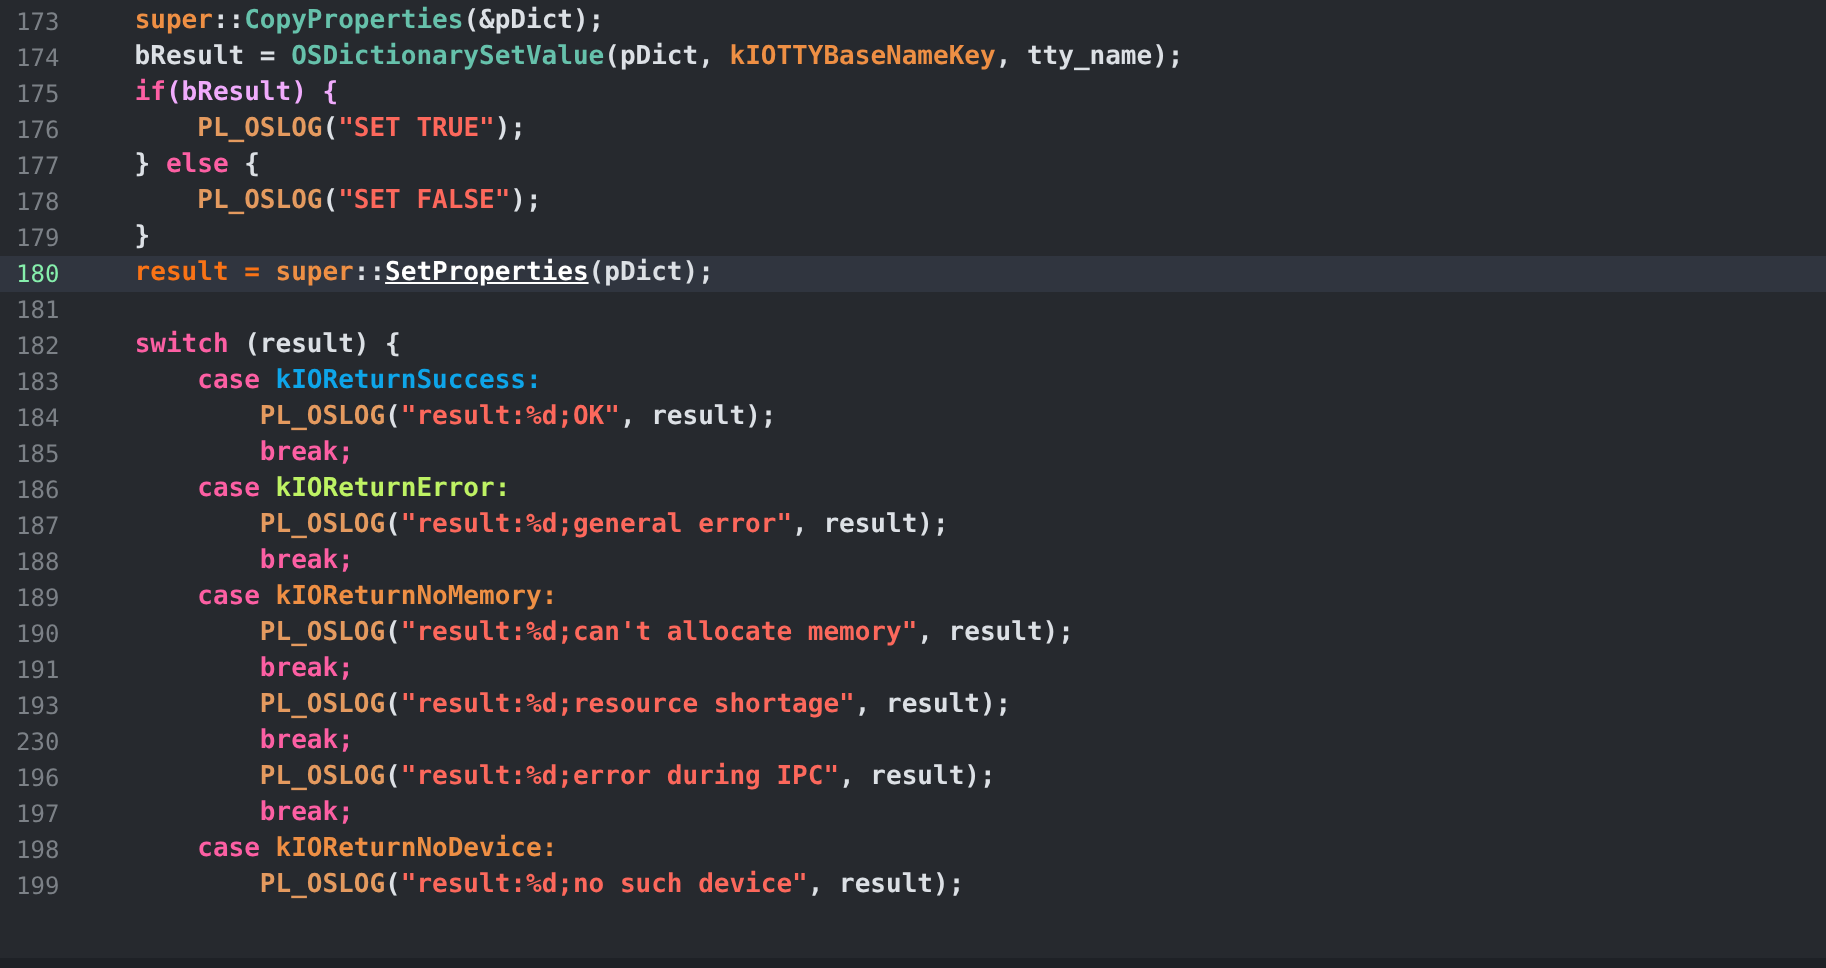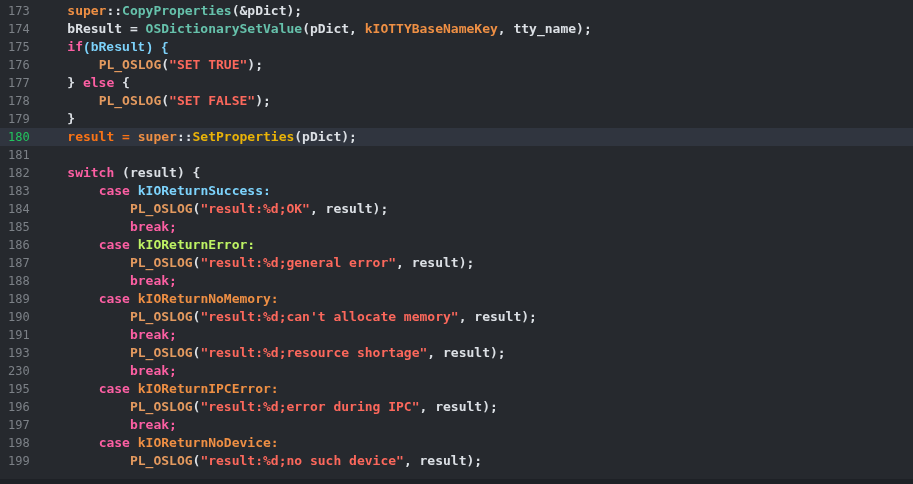--- a/index.html
+++ b/index.html
@@ -26,58 +26,57 @@
   .line.selected { background:#30353f; }
   .gutter {
     flex:none;
     width:36px;
     padding-left:8px;
     font-size:12px;
     font-weight:normal;
     color:#7c8187;
     user-select:none;
   }
-  .line.selected .gutter { color:#22c55e; }
+  .line.selected .gutter { color:#86efac; }
   .code { flex:1; white-space:pre; }
 
   
 
   .bottom-strip {
     position:absolute;
     left:0; bottom:0;
     width:100%; height:5px;
     background:#1e2126;
   }
 </style>
 </head>
 <body>
 
 <div class="editor">
   <div class="lines" id="code-lines">
       <div class="line"><span class="gutter">173</span><span class="code"><span style="color: rgb(220, 224, 229);">    </span><span style="color: rgb(238, 143, 68);">super</span><span style="color: rgb(220, 224, 229);">::</span><span style="color: rgb(102, 193, 171);">CopyProperties</span><span style="color: rgb(220, 224, 229);">(&amp;pDict);</span></span></div>
       <div class="line"><span class="gutter">174</span><span class="code"><span style="color: rgb(220, 224, 229);">    bResult = </span><span style="color: rgb(102, 193, 171);">OSDictionarySetValue</span><span style="color: rgb(220, 224, 229);">(pDict, </span><span style="color: rgb(238, 143, 68);">kIOTTYBaseNameKey</span><span style="color: rgb(220, 224, 229); text-align: right;">, tty_name);</span></span></div>
-      <div class="line"><span class="gutter">175</span><span class="code"><span style="color: rgb(220, 224, 229);">    </span><span style="color: rgb(252, 95, 163);">if</span><span style="color: #7dd3fc; font-family: Liberation Mono, monospace;">(bResult) {</span></span></div>
+      <div class="line"><span class="gutter">175</span><span class="code"><span style="color: rgb(220, 224, 229);">    </span><span style="color: rgb(252, 95, 163);">if</span><span style="color: #f0abfc;">(bResult) {</span></span></div>
       <div class="line"><span class="gutter">176</span><span class="code"><span style="color: rgb(220, 224, 229);">        </span><span style="color: rgb(228, 154, 95);">PL_OSLOG</span><span style="color: rgb(220, 224, 229);">(</span><span style="color: rgb(252, 104, 92);">"SET TRUE"</span><span style="color: rgb(220, 224, 229);">);</span></span></div>
       <div class="line"><span class="gutter">177</span><span class="code"><span style="color: rgb(220, 224, 229);">    } </span><span style="color: rgb(252, 95, 163);">else</span><span style="color: rgb(220, 224, 229);"> {</span></span></div>
       <div class="line"><span class="gutter">178</span><span class="code"><span style="color: rgb(220, 224, 229);">        </span><span style="color: rgb(228, 154, 95);">PL_OSLOG</span><span style="color: rgb(220, 224, 229);">(</span><span style="color: rgb(252, 104, 92);">"SET FALSE"</span><span style="color: rgb(220, 224, 229);">);</span></span></div>
       <div class="line"><span class="gutter">179</span><span class="code"><span style="color: rgb(220, 224, 229);">    }</span></span></div>
-      <div class="line selected"><span class="gutter">180</span><span class="code"><span style="color: #f97316;">    result = </span><span style="color: rgb(238, 143, 68);">super</span><span style="color: rgb(220, 224, 229);">::</span><span style="color: #eab308;">SetProperties</span><span style="color: rgb(220, 224, 229); text-align: center;">(pDict);</span></span></div>
+      <div class="line selected"><span class="gutter">180</span><span class="code"><span style="color: #f97316;">    result = </span><span style="color: rgb(238, 143, 68);">super</span><span style="color: rgb(220, 224, 229);">::</span><span style="color: #ffffff; text-decoration: underline;">SetProperties</span><span style="color: rgb(220, 224, 229); text-align: center;">(pDict);</span></span></div>
       <div class="line"><span class="gutter">181</span><span class="code"></span></div>
       <div class="line"><span class="gutter">182</span><span class="code"><span style="color: rgb(220, 224, 229);">    </span><span style="color: rgb(252, 95, 163);">switch</span><span style="color: rgb(220, 224, 229);"> (result) {</span></span></div>
-      <div class="line"><span class="gutter">183</span><span class="code"><span style="color: rgb(220, 224, 229);">        </span><span style="color: rgb(252, 95, 163);">case</span><span style="color: rgb(220, 224, 229);"> </span><span style="color: #7dd3fc;">kIOReturnSuccess:</span></span></div>
+      <div class="line"><span class="gutter">183</span><span class="code"><span style="color: rgb(220, 224, 229);">        </span><span style="color: rgb(252, 95, 163);">case</span><span style="color: rgb(220, 224, 229);"> </span><span style="color: #0ea5e9;">kIOReturnSuccess:</span></span></div>
       <div class="line"><span class="gutter">184</span><span class="code"><span style="color: rgb(220, 224, 229);">            </span><span style="color: rgb(228, 154, 95);">PL_OSLOG</span><span style="color: rgb(220, 224, 229);">(</span><span style="color: rgb(252, 104, 92);">"result:%d;OK"</span><span style="color: rgb(220, 224, 229);">, result);</span></span></div>
       <div class="line"><span class="gutter">185</span><span class="code"><span style="color: rgb(220, 224, 229);">            </span><span style="color: rgb(252, 95, 163);">break;</span></span></div>
       <div class="line"><span class="gutter">186</span><span class="code"><span style="color: rgb(220, 224, 229);">        </span><span style="color: rgb(252, 95, 163);">case</span><span style="color: rgb(220, 224, 229);"> </span><span style="color: #bef264;">kIOReturnError:</span></span></div>
       <div class="line"><span class="gutter">187</span><span class="code"><span style="color: rgb(220, 224, 229);">            </span><span style="color: rgb(228, 154, 95);">PL_OSLOG</span><span style="color: rgb(220, 224, 229);">(</span><span style="color: rgb(252, 104, 92);">"result:%d;general error"</span><span style="color: rgb(220, 224, 229);">, result);</span></span></div>
       <div class="line"><span class="gutter">188</span><span class="code"><span style="color: rgb(220, 224, 229);">            </span><span style="color: rgb(252, 95, 163);">break;</span></span></div>
       <div class="line"><span class="gutter">189</span><span class="code"><span style="color: rgb(220, 224, 229);">        </span><span style="color: rgb(252, 95, 163);">case</span><span style="color: rgb(220, 224, 229);"> </span><span style="color: rgb(238, 143, 68);">kIOReturnNoMemory:</span></span></div>
       <div class="line"><span class="gutter">190</span><span class="code"><span style="color: rgb(220, 224, 229);">            </span><span style="color: rgb(228, 154, 95);">PL_OSLOG</span><span style="color: rgb(220, 224, 229);">(</span><span style="color: rgb(252, 104, 92);">"result:%d;can't allocate memory"</span><span style="color: rgb(220, 224, 229);">, result);</span></span></div>
       <div class="line"><span class="gutter">191</span><span class="code"><span style="color: rgb(220, 224, 229);">            </span><span style="color: rgb(252, 95, 163);">break;</span></span></div>
       <div class="line"><span class="gutter">193</span><span class="code"><span style="color: rgb(220, 224, 229);">            </span><span style="color: rgb(228, 154, 95);">PL_OSLOG</span><span style="color: rgb(220, 224, 229);">(</span><span style="color: rgb(252, 104, 92);">"result:%d;resource shortage"</span><span style="color: rgb(220, 224, 229);">, result);</span></span></div>
       <div class="line"><span class="gutter">230</span><span class="code"><span style="color: rgb(220, 224, 229);">            </span><span style="color: rgb(252, 95, 163);">break;</span></span></div>
-      <div class="line"><span class="gutter">195</span><span class="code"><span style="color: rgb(220, 224, 229);">        </span><span style="color: rgb(252, 95, 163);">case</span><span style="color: rgb(220, 224, 229);"> </span><span style="color: rgb(238, 143, 68);">kIOReturnIPCError:</span></span></div>
       <div class="line"><span class="gutter">196</span><span class="code"><span style="color: rgb(220, 224, 229);">            </span><span style="color: rgb(228, 154, 95);">PL_OSLOG</span><span style="color: rgb(220, 224, 229);">(</span><span style="color: rgb(252, 104, 92);">"result:%d;error during IPC"</span><span style="color: rgb(220, 224, 229);">, result);</span></span></div>
       <div class="line"><span class="gutter">197</span><span class="code"><span style="color: rgb(220, 224, 229);">            </span><span style="color: rgb(252, 95, 163);">break;</span></span></div>
       <div class="line"><span class="gutter">198</span><span class="code"><span style="color: rgb(220, 224, 229);">        </span><span style="color: rgb(252, 95, 163);">case</span><span style="color: rgb(220, 224, 229);"> </span><span style="color: rgb(238, 143, 68);">kIOReturnNoDevice:</span></span></div>
       <div class="line"><span class="gutter">199</span><span class="code"><span style="color: rgb(220, 224, 229);">            </span><span style="color: rgb(228, 154, 95);">PL_OSLOG</span><span style="color: rgb(220, 224, 229);">(</span><span style="color: rgb(252, 104, 92);">"result:%d;no such device"</span><span style="color: rgb(220, 224, 229);">, result);</span></span></div>
     </div>
   <div class="bottom-strip"></div>
 </div>
 
 </body></html>

